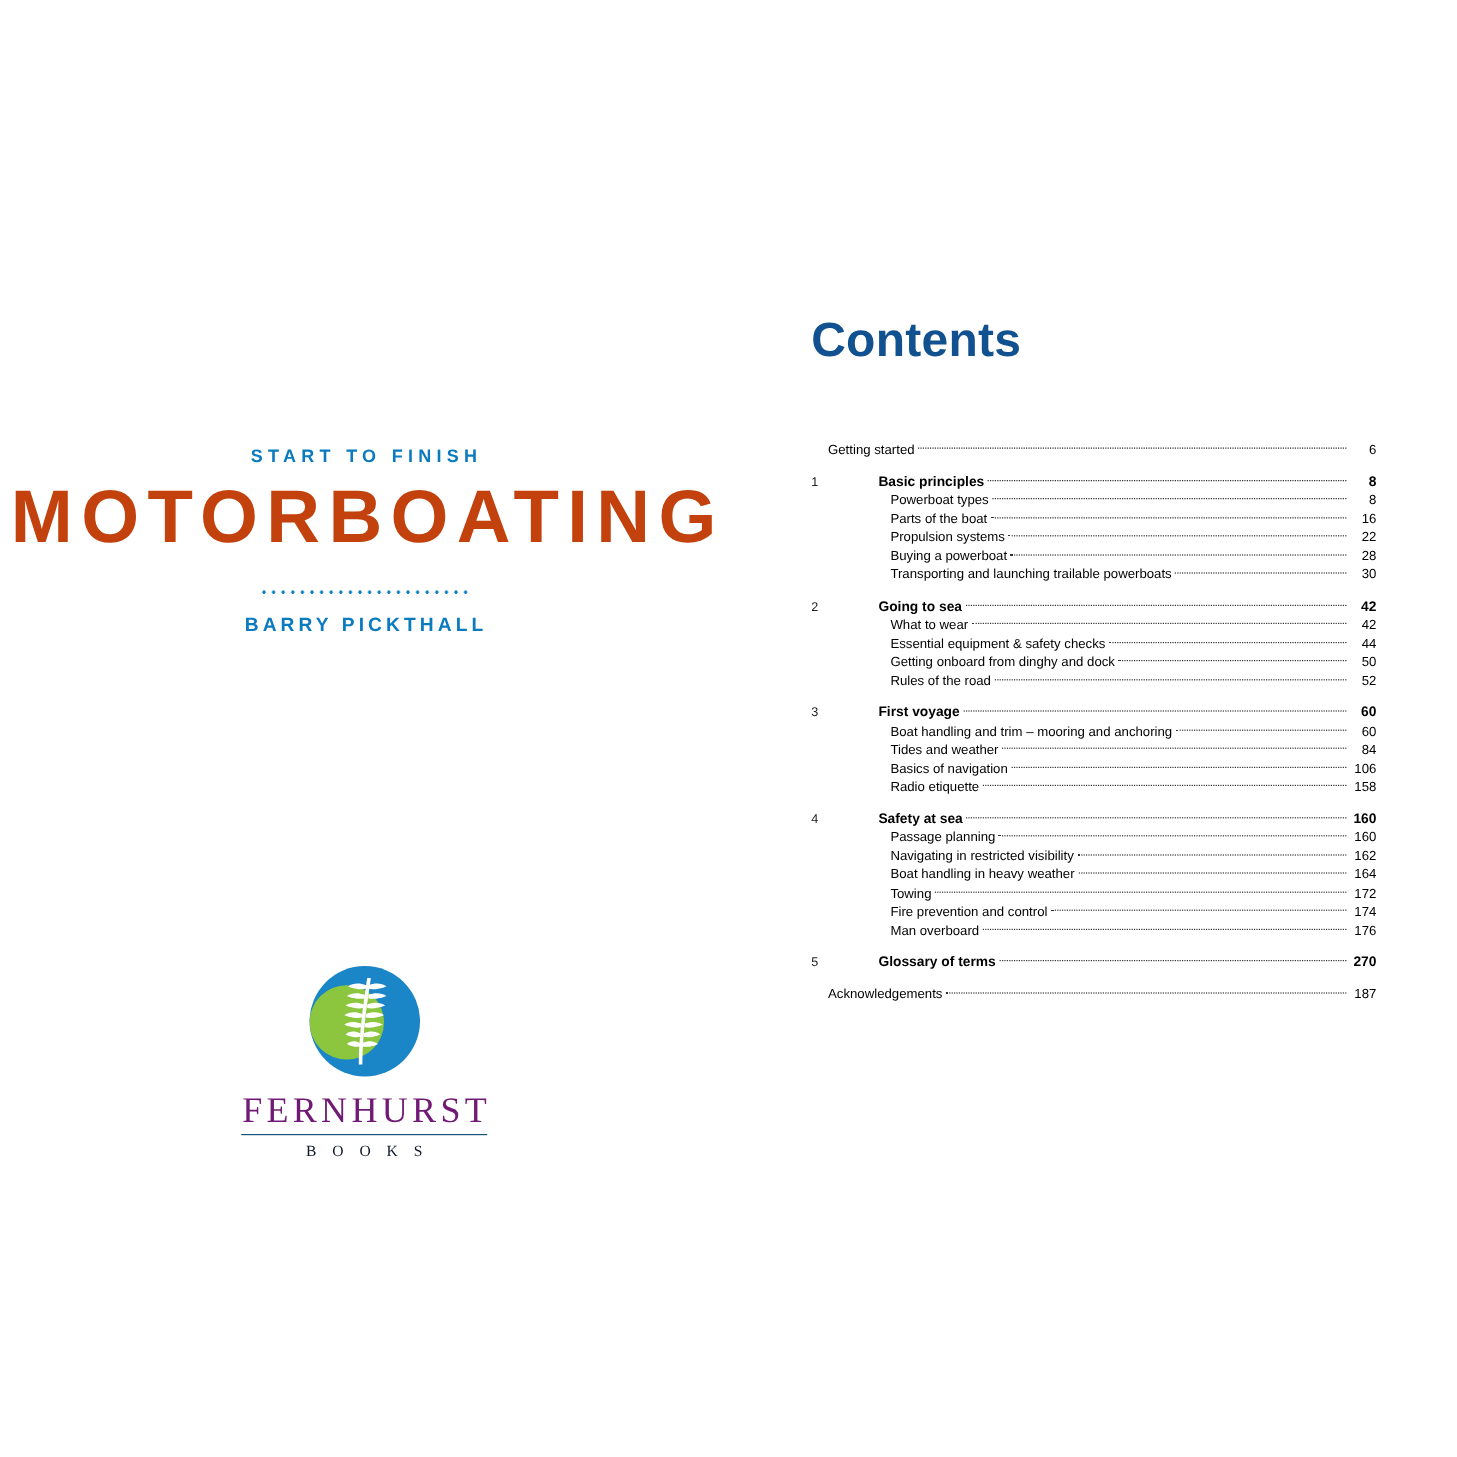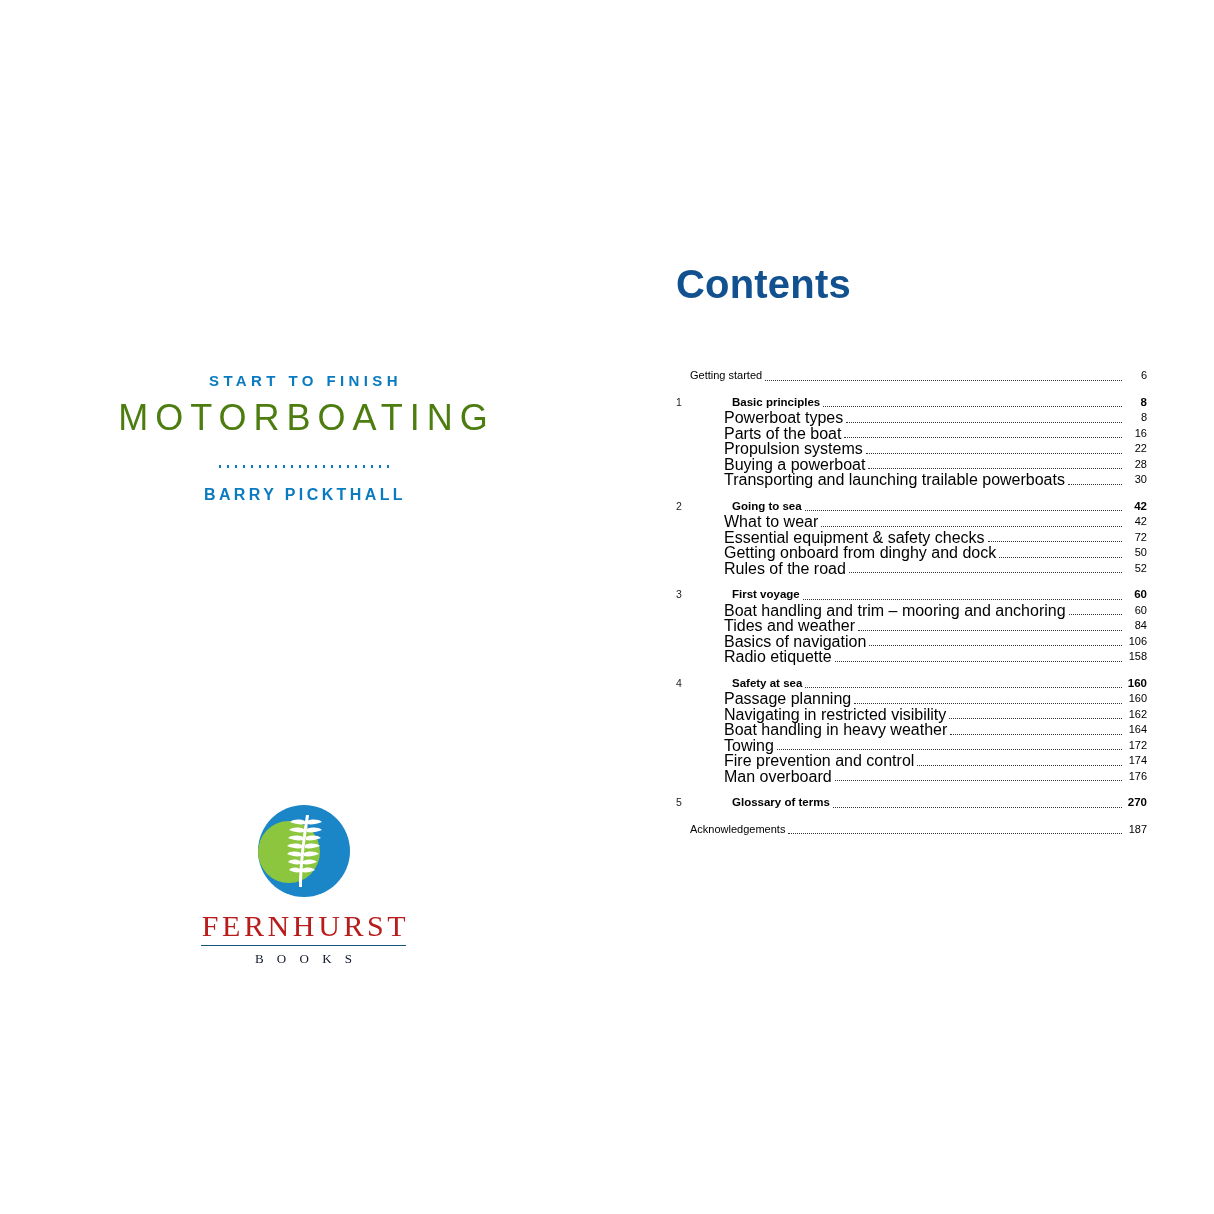--- a/index.html
+++ b/index.html
@@ -34,23 +34,23 @@
   }
   .series-line {
     color: #0a7bbf;
     font-size: 15px;
     font-weight: bold;
     letter-spacing: 4.4px;
     margin: 0 0 6px 0;
     padding-left: 4px;
   }
   .main-title {
-    color: #4d7c0f;
-    font-size: 36px;
-    font-weight: normal;
+    color: #c2410c;
+    font-size: 62px;
+    font-weight: bold;
     letter-spacing: 7px;
     margin: 10px 0 0 0;
     padding-left: 6px;
     line-height: 1.05;
   }
   .dot-rule {
     margin: 28px auto 0 auto;
     width: 176px;
     height: 3px;
     background-image: radial-gradient(circle, #0a7bbf 1.2px, rgba(0,0,0,0) 1.4px);
@@ -92,21 +92,21 @@
     width: 62px; height: 62px;
     border-radius: 50%;
     background: #8cc63e;
   }
   .logo-frond {
     position: absolute;
     left: 18px; top: 8px;
     width: 56px; height: 76px;
   }
   .pub-name {
-    color: #b91c1c;
+    color: #701a75;
     font-family: "Liberation Serif", serif;
     font-size: 30px;
     letter-spacing: 3.6px;
     margin: 12px 0 0 0;
     padding-left: 4px;
   }
   .pub-rule {
     width: 205px;
     height: 1px;
     background: #16557a;
@@ -140,21 +140,21 @@
     position: absolute;
     left: 69px;
     top: 368px;
     width: 471px;
   }
   .toc-group {
     margin-bottom: 11px;
   }
   .toc-line {
     display: flex;
-    align-items: flex-end;
+    align-items: flex-start;
     width: 100%;
     font-size: 11px;
     color: #000000;
     line-height: 15.5px;
   }
   .toc-num {
     width: 14px;
     flex: 0 0 14px;
     text-align: left;
     font-size: 10.5px;
@@ -165,22 +165,23 @@
   }
   .toc-label {
     white-space: nowrap;
   }
   .toc-chapter .toc-label {
     font-weight: bold;
     font-size: 11.5px;
     padding-left: 42px;
   }
   .toc-sub .toc-label {
-    font-size: 16px;
+    font-size: 11px;
     font-weight: normal;
+    margin-left: 18px;
   }
   .toc-sub {
     padding-left: 0;
   }
   .toc-leader {
     flex: 1 1 auto;
     position: relative;
     top: -3px;
     margin: 0 3px;
     border-bottom: 1px dotted #333;
@@ -305,21 +306,21 @@
             <span class="toc-page">42</span>
           </div>
           <div class="toc-line toc-sub indent-sub">
             <span class="toc-label">What to wear</span>
             <span class="toc-leader"></span>
             <span class="toc-page">42</span>
           </div>
           <div class="toc-line toc-sub indent-sub">
             <span class="toc-label">Essential equipment &amp; safety checks</span>
             <span class="toc-leader"></span>
-            <span class="toc-page">72</span>
+            <span class="toc-page">44</span>
           </div>
           <div class="toc-line toc-sub indent-sub">
             <span class="toc-label">Getting onboard from dinghy and dock</span>
             <span class="toc-leader"></span>
             <span class="toc-page">50</span>
           </div>
           <div class="toc-line toc-sub indent-sub">
             <span class="toc-label">Rules of the road</span>
             <span class="toc-leader"></span>
             <span class="toc-page">52</span>

